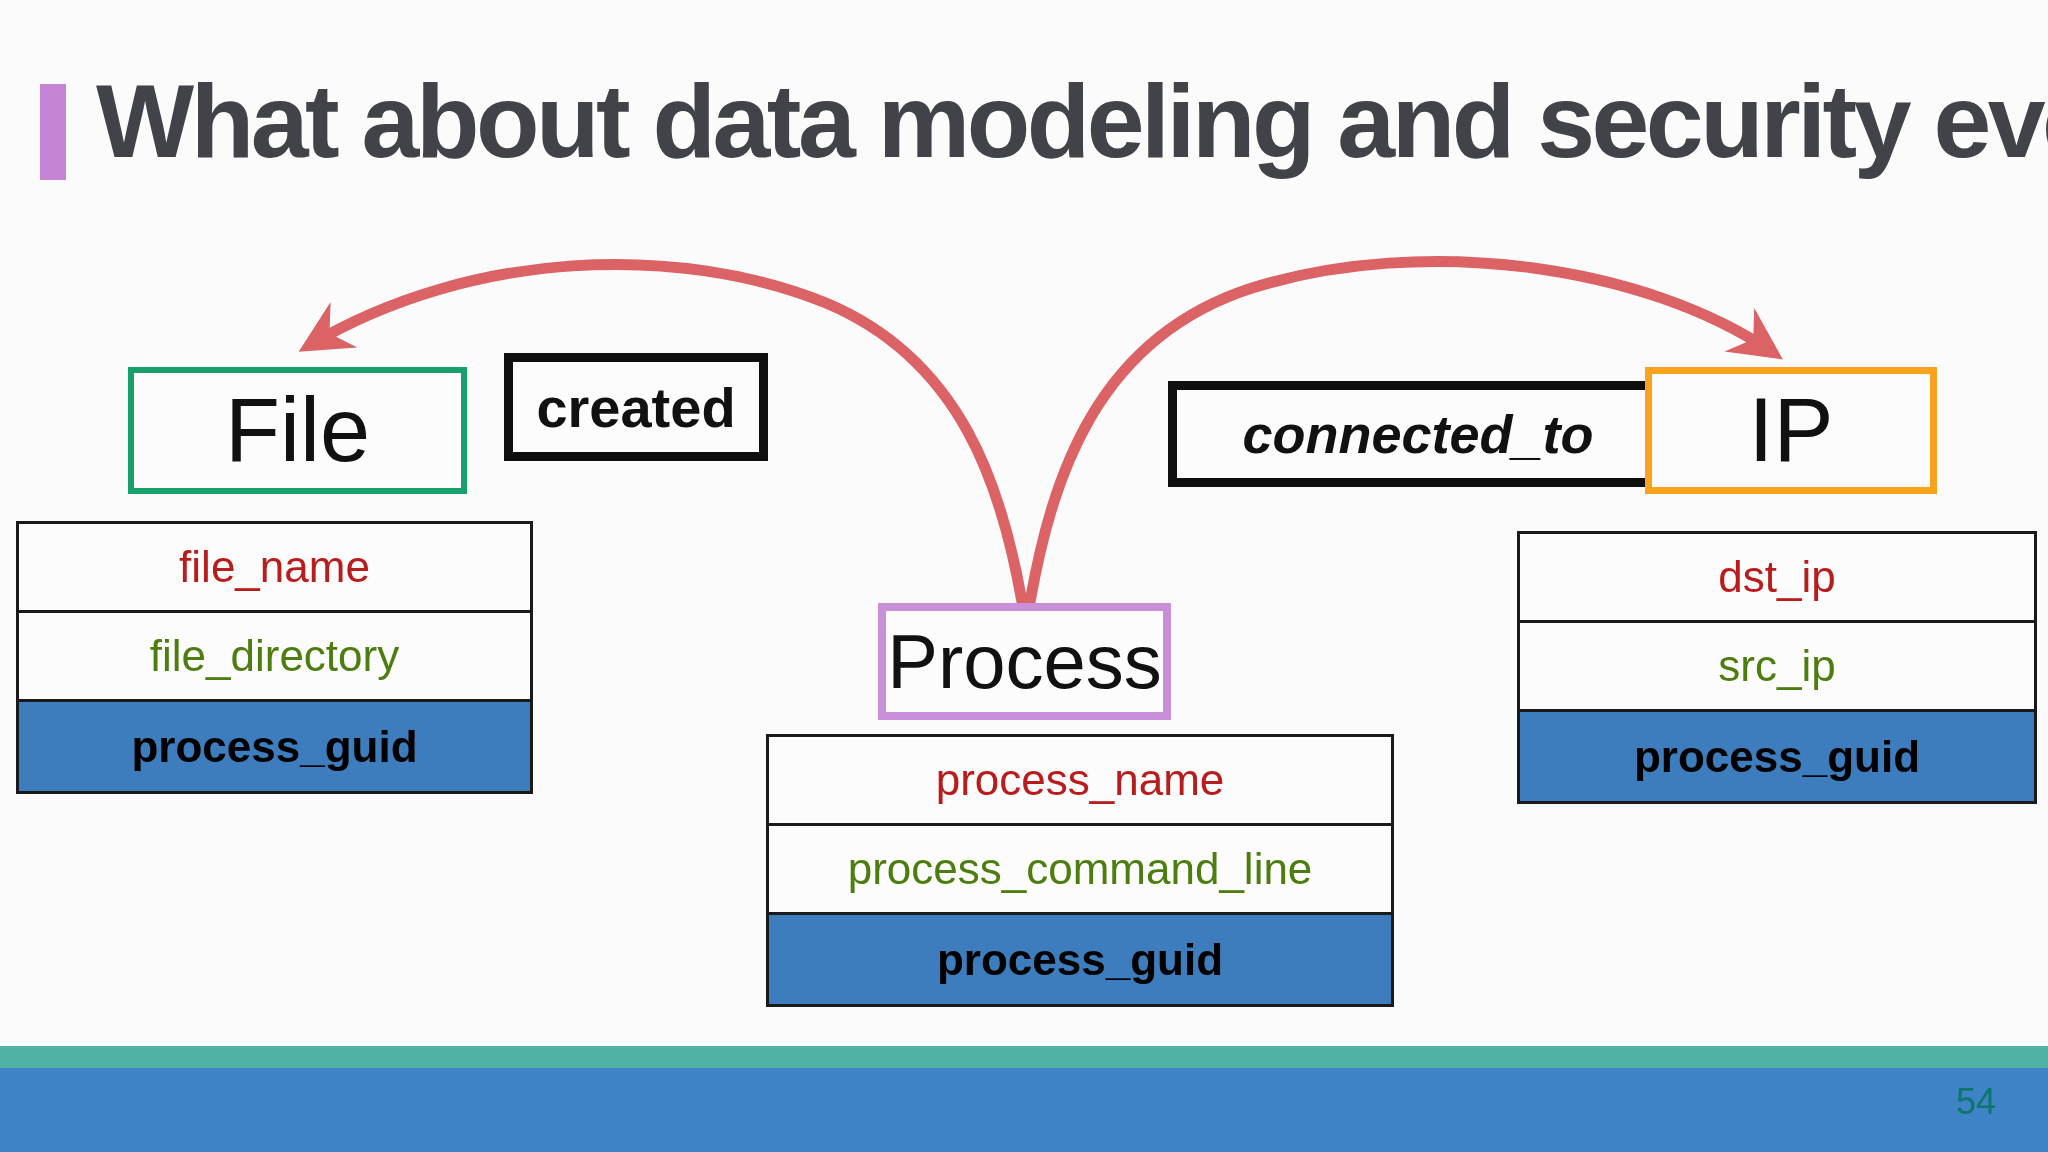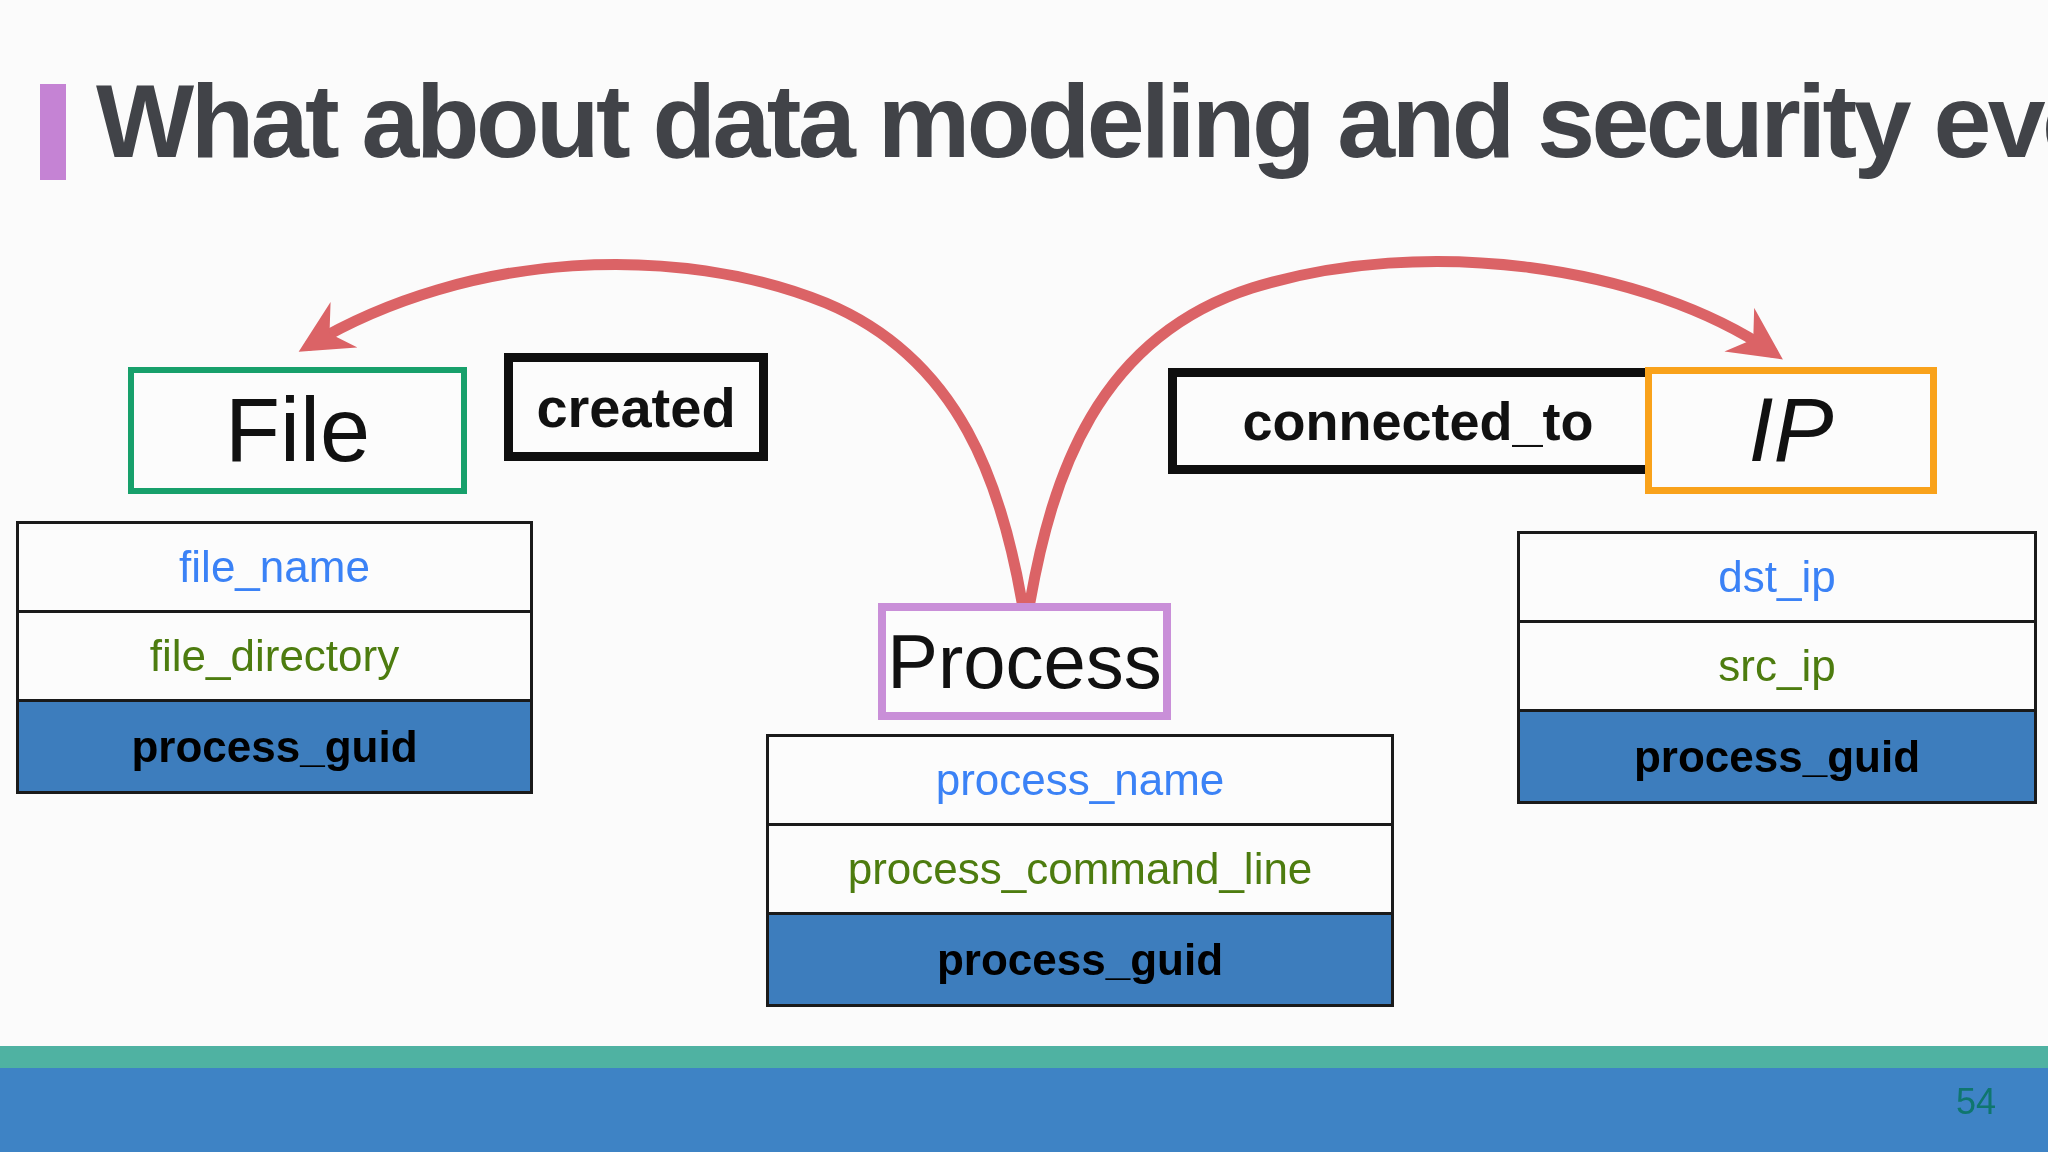--- a/index.html
+++ b/index.html
@@ -15,33 +15,33 @@
     position:absolute;left:96px;top:56px;width:1952px;height:130px;
     font-size:104px;font-weight:700;letter-spacing:-3.5px;color:#414348;
     white-space:nowrap;overflow:hidden;line-height:130px;
   }
   
   .box{
     position:absolute;display:flex;align-items:center;justify-content:center;
     background:#fcfcfc;color:#111;box-sizing:border-box;
   }
   .box-file{left:128px;top:367px;width:339px;height:127px;border:6px solid #17a06b;font-size:90px;}
-  .box-ip{left:1645px;top:367px;width:292px;height:127px;border:7px solid #f9a21b;font-size:90px;font-style:italic;}
+  .box-ip{left:1645px;top:367px;width:292px;height:127px;border:7px solid #f9a21b;font-size:90px;}
   .box-process{left:878px;top:603px;width:293px;height:117px;border:8px solid #c98fd8;font-size:76px;}
   .box-created{left:504px;top:353px;width:264px;height:108px;border:9px solid #0f0f0f;font-size:56px;font-weight:700;}
-  .box-connected{left:1168px;top:368px;width:500px;height:106px;border:9px solid #0f0f0f;font-size:54px;font-weight:700;}
+  .box-connected{left:1168px;top:381px;width:500px;height:106px;border:9px solid #0f0f0f;font-size:54px;font-weight:700;font-style:italic;}
   
   .attr-table{
     position:absolute;box-sizing:border-box;border:3px solid #1a1a1a;background:#fcfcfc;
   }
   .attr-table .row{
     height:89px;display:flex;align-items:center;justify-content:center;
     font-size:44px;color:#4d7c0f;border-bottom:3px solid #1a1a1a;box-sizing:border-box;
   }
-  .attr-table .row:first-child{color:#3b82f6;}
+  .attr-table .row:first-child{color:#b91c1c;}
   .attr-table .row:last-child{border-bottom:none;}
   .attr-table .row.key{
     background:#3d7dbd;color:#000000;font-weight:700;
   }
   .table-file{left:16px;top:521px;width:517px;}
   .table-process{left:766px;top:734px;width:628px;}
   .table-ip{left:1517px;top:521px;width:520px;margin-top:10px;}
   
   .arrows{position:absolute;left:0;top:0;pointer-events:none;}
   

